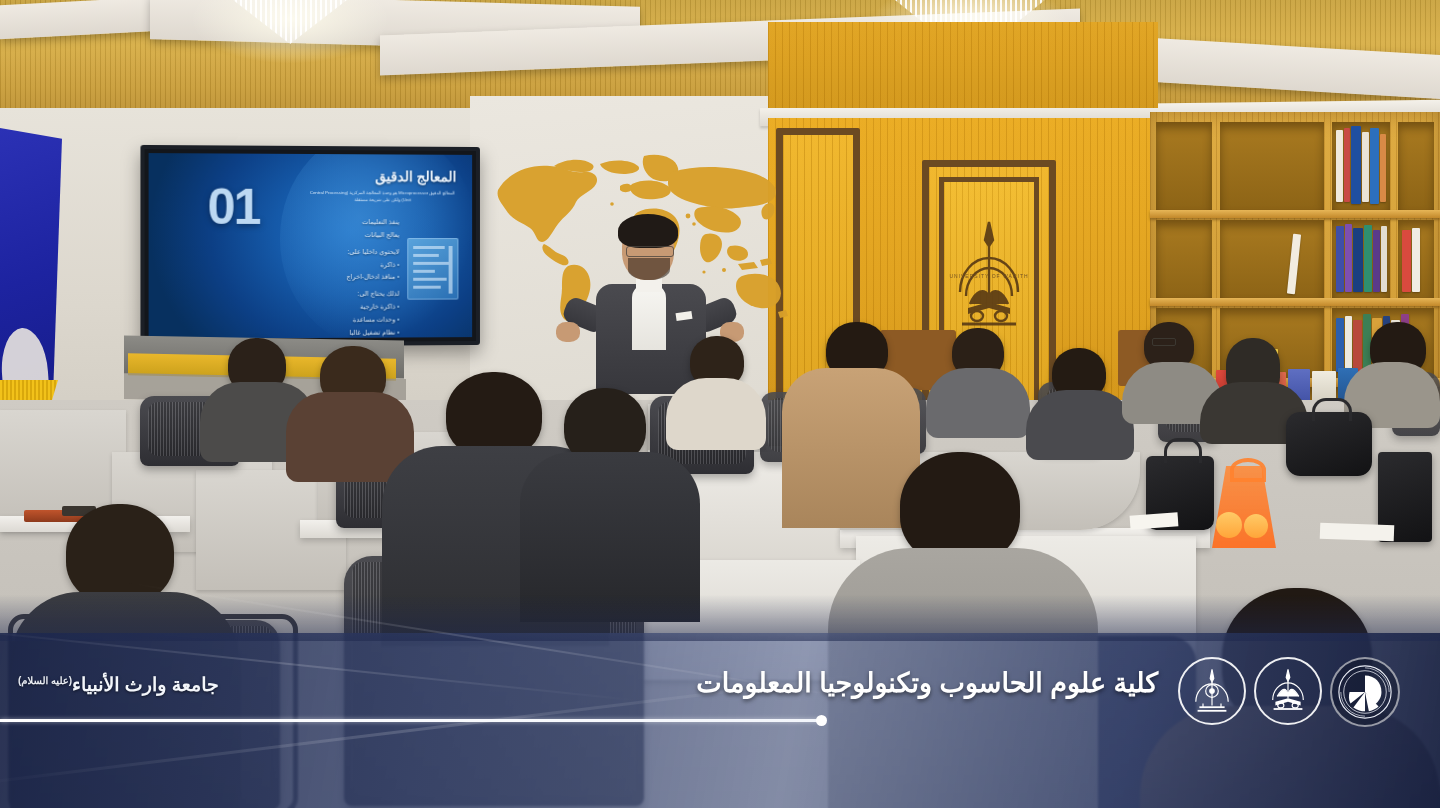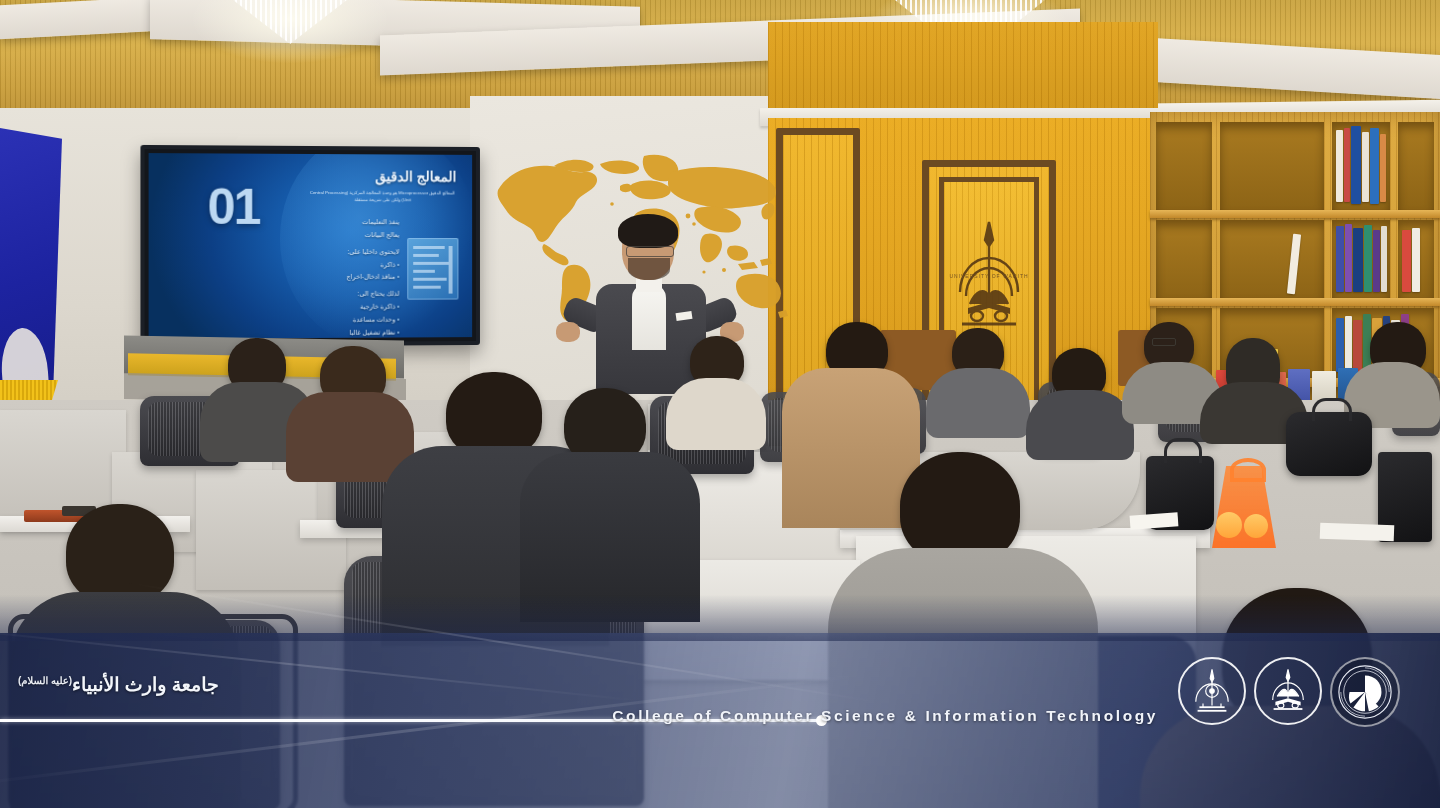--- a/index.html
+++ b/index.html
@@ -636,21 +636,21 @@
     <div class="streak" id="sk2"></div>
     <div class="streak" id="sk3"></div>
 
     <div class="abs txt" id="uniName">
       <span>جامعة وارث الأنبياء</span><span class="pbuh">(عليه السلام)</span>
     </div>
 
     <div class="abs" id="rule"></div>
     <div class="abs" id="ruleDot"></div>
 
-    <div class="abs txt" id="collegeEn">College of Computer Science &amp; Information Technology</div>
+    <div class="abs txt" id="collegeAr">كلية علوم الحاسوب وتكنولوجيا المعلومات</div>
 
     <div class="emblem" id="em1">
       <svg viewBox="0 0 60 60" width="54" height="54">
         <g stroke="#ffffff" fill="none" stroke-width="1.3">
           <path d="M30 6 L32 16 L30 20 L28 16 Z" fill="#fff"></path>
           <path d="M30 20 L30 46"></path>
           <path d="M12 42 A18 20 0 0 1 48 42"></path>
           <circle cx="30" cy="30" r="7"></circle>
           <circle cx="30" cy="30" r="2.5" fill="#fff"></circle>
           <path d="M16 48 L44 48" stroke-width="2"></path>

